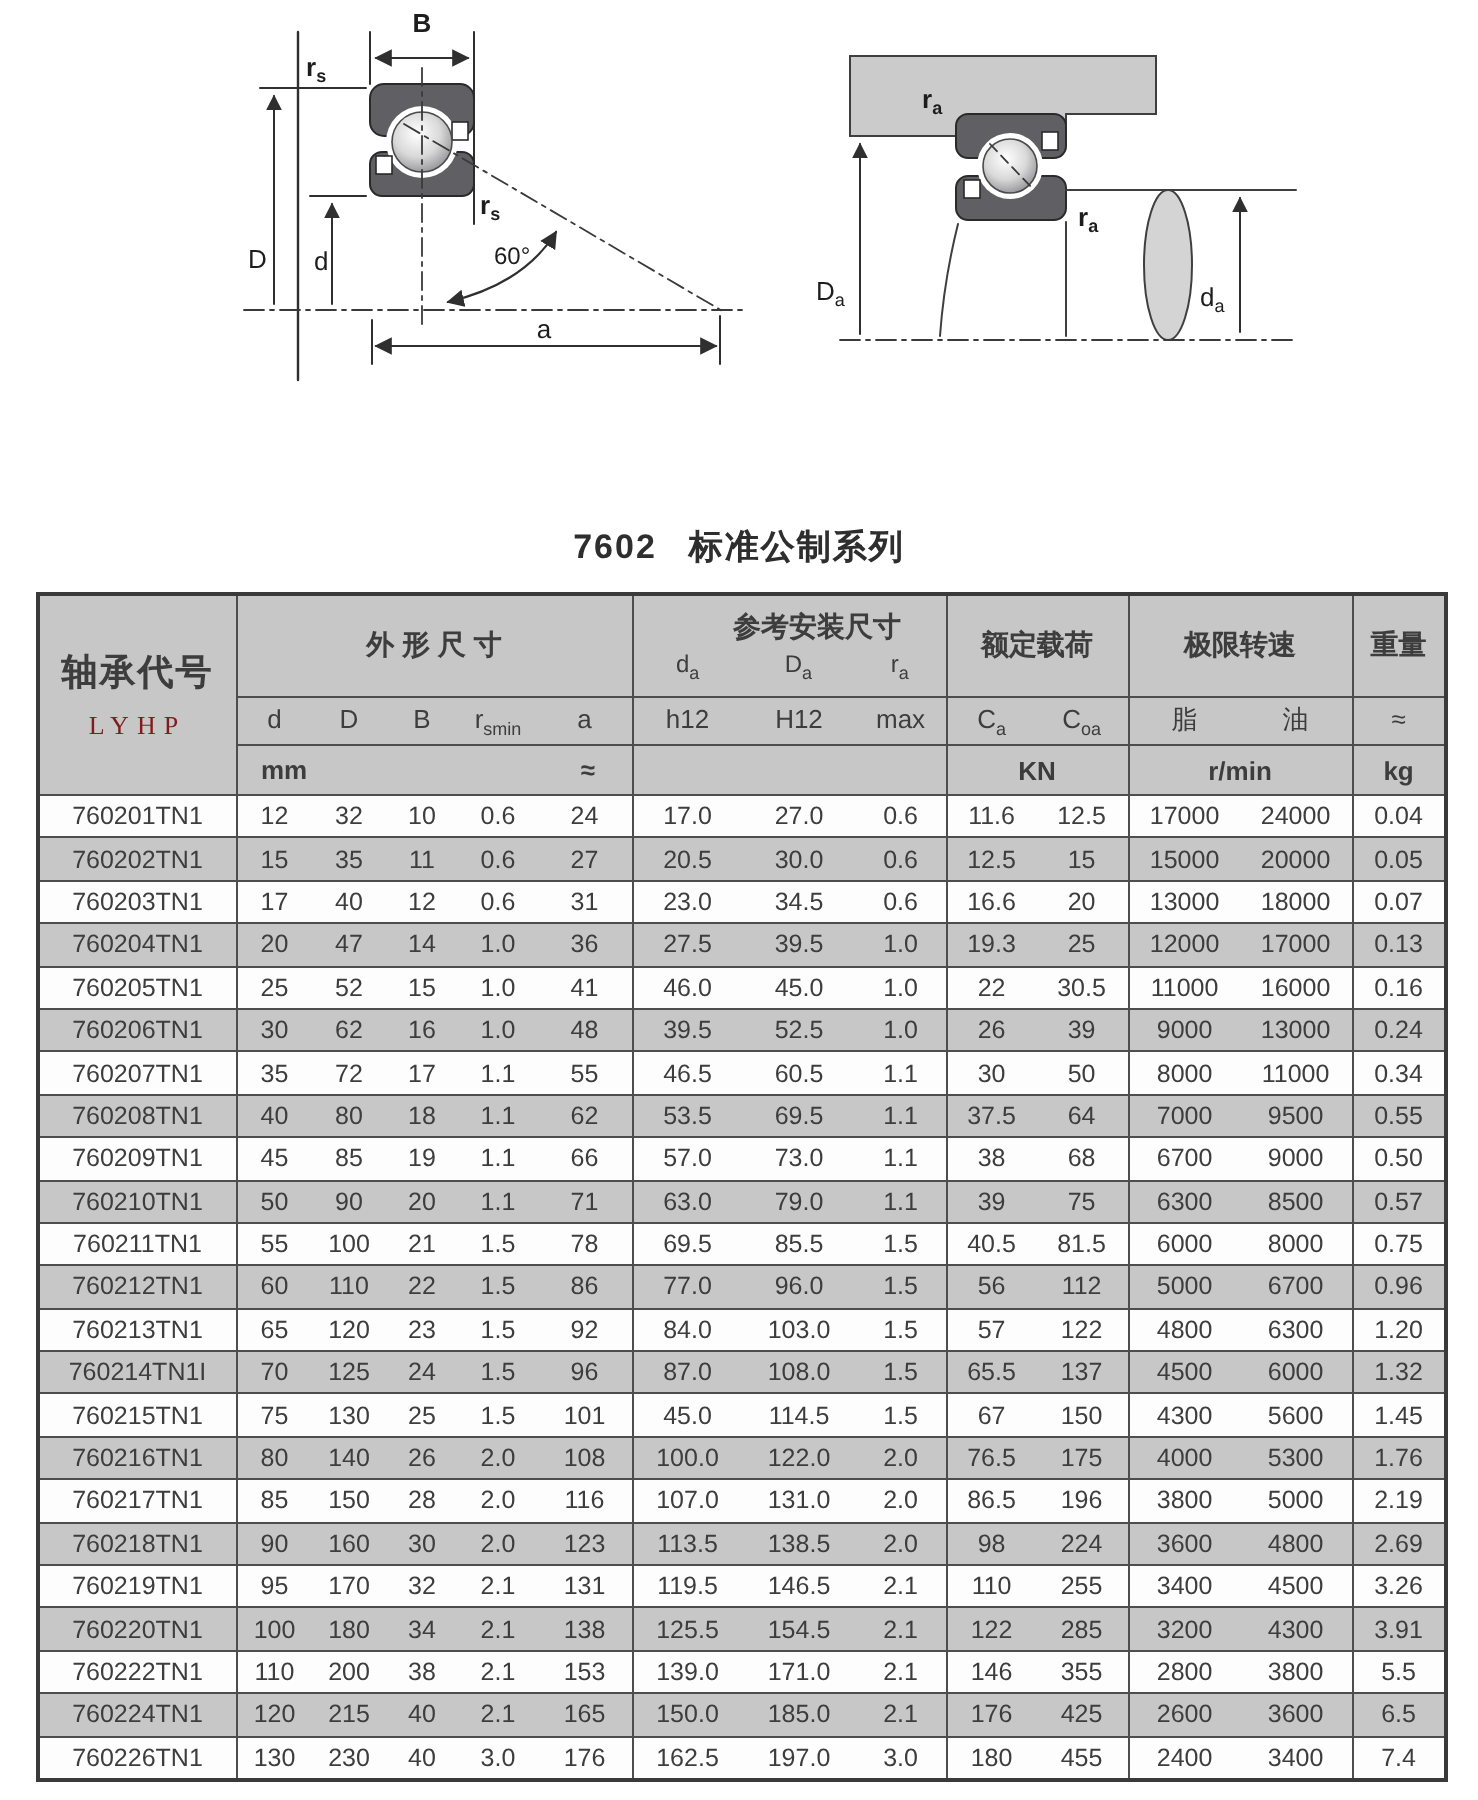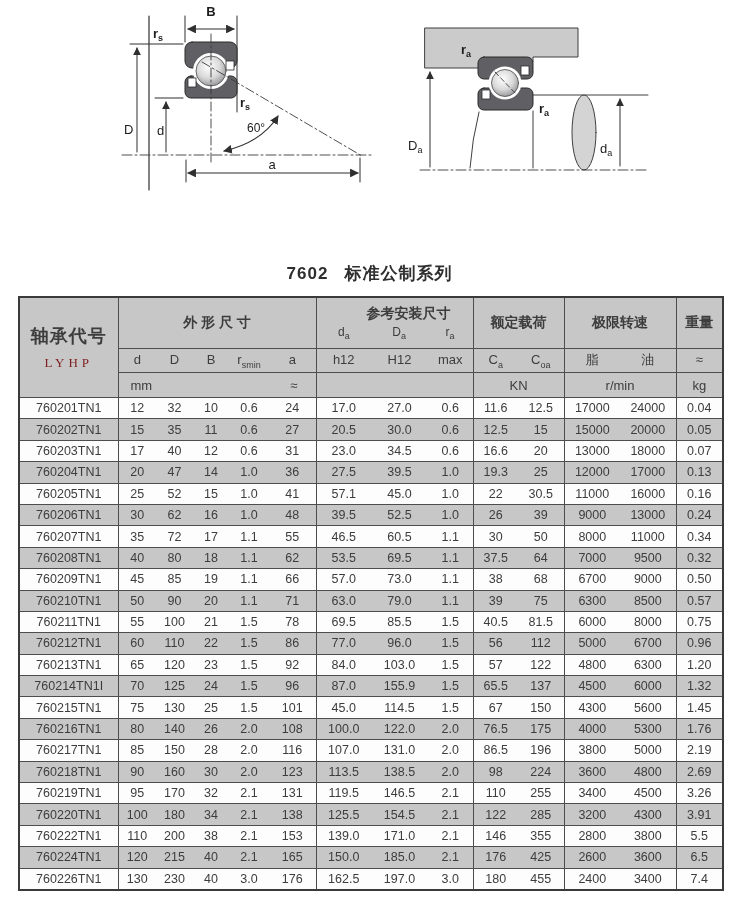--- a/index.html
+++ b/index.html
@@ -27,21 +27,21 @@
   table.spec td{
     padding:0;text-align:center;vertical-align:middle;
     border-top:1px solid #4d4d4d;
     font-size:12.5px;color:#3d3d3d;
     overflow:hidden;white-space:nowrap;
   }
   td.gb{border-left:1px solid #4d4d4d;}
   thead td{background:#c7c7c7;color:#2f2f2f;}
   tr.hA td{height:50px;font-size:14px;font-weight:bold;}
   tr.hB td{height:23px;font-size:13px;font-weight:normal;}
-  tr.hC td{height:24px;font-size:13px;font-weight:normal;}
+  tr.hC td{height:24px;font-size:13px;font-weight:bold;}
   tbody td{height:20.4px;}
   tbody tr:nth-child(even) td{background:#c7c7c7;}
   tbody tr:nth-child(odd) td{background:#fdfdfd;}
 
   .code-head{font-size:18px;font-weight:bold;letter-spacing:1px;}
   .lyhp{
     font-family:"Liberation Serif", serif;font-weight:normal;
     font-size:13px;letter-spacing:4px;color:#7f1d1d;margin-top:7px;
   }
   .inst-title{line-height:1.25;padding-left:28px;}
@@ -276,21 +276,21 @@
           <td>17000</td>
           <td class="gb">0.13</td>
         </tr>
         <tr>
           <td>760205TN1</td>
           <td class="gb">25</td>
           <td>52</td>
           <td>15</td>
           <td>1.0</td>
           <td>41</td>
-          <td class="gb">57.1</td>
+          <td class="gb">46.0</td>
           <td>45.0</td>
           <td>1.0</td>
           <td class="gb">22</td>
           <td>30.5</td>
           <td class="gb">11000</td>
           <td>16000</td>
           <td class="gb">0.16</td>
         </tr>
         <tr>
           <td>760206TN1</td>
@@ -331,21 +331,21 @@
           <td>18</td>
           <td>1.1</td>
           <td>62</td>
           <td class="gb">53.5</td>
           <td>69.5</td>
           <td>1.1</td>
           <td class="gb">37.5</td>
           <td>64</td>
           <td class="gb">7000</td>
           <td>9500</td>
-          <td class="gb">0.32</td>
+          <td class="gb">0.55</td>
         </tr>
         <tr>
           <td>760209TN1</td>
           <td class="gb">45</td>
           <td>85</td>
           <td>19</td>
           <td>1.1</td>
           <td>66</td>
           <td class="gb">57.0</td>
           <td>73.0</td>
@@ -421,21 +421,21 @@
           <td class="gb">1.20</td>
         </tr>
         <tr>
           <td>760214TN1I</td>
           <td class="gb">70</td>
           <td>125</td>
           <td>24</td>
           <td>1.5</td>
           <td>96</td>
           <td class="gb">87.0</td>
-          <td>155.9</td>
+          <td>108.0</td>
           <td>1.5</td>
           <td class="gb">65.5</td>
           <td>137</td>
           <td class="gb">4500</td>
           <td>6000</td>
           <td class="gb">1.32</td>
         </tr>
         <tr>
           <td>760215TN1</td>
           <td class="gb">75</td>

